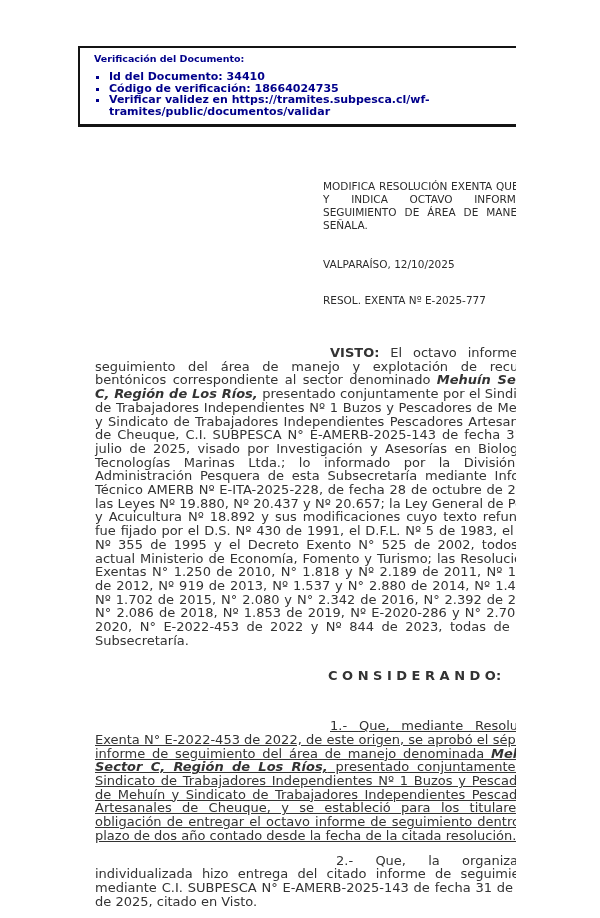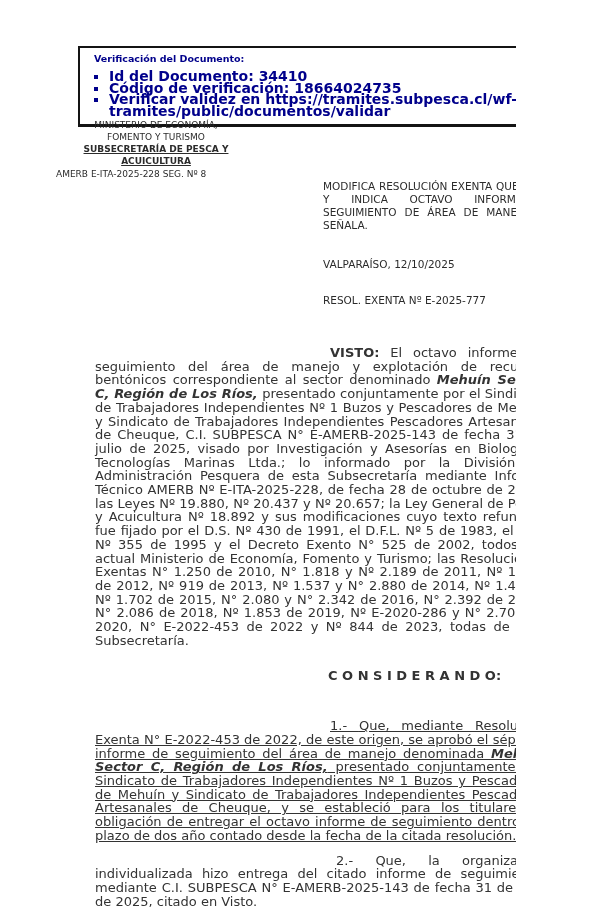--- a/index.html
+++ b/index.html
@@ -23,21 +23,21 @@
     border-right-width: 3px;
     border-bottom-width: 3px;
     padding: 5px 8px 7px 14px;
     color: #00008B;
     background: #ffffff;
   }
   .verify-title { font-size: 9.5px; font-weight: bold; }
   .verify-list {
     margin: 7px 0 0 0;
     padding-left: 15px;
-    font-size: 14px;
+    font-size: 11px;
     font-weight: bold;
     line-height: 11.5px;
   }
   .verify-list li { list-style-type: square; }
 
   
   .letterhead {
     position: absolute;
     left: 56px; top: 119px;
     width: 200px;
@@ -91,27 +91,20 @@
 
   <div class="verify-box">
     <div class="verify-title">Verificación del Documento:</div>
     <ul class="verify-list">
       <li>Id del Documento: 34410</li>
       <li>Código de verificación: 18664024735</li>
       <li>Verificar validez en https://tramites.subpesca.cl/wf-tramites/public/documentos/validar</li>
     </ul>
   </div>
 
-  <div class="letterhead">
-    <div>MINISTERIO DE ECONOMÍA,</div>
-    <div>FOMENTO Y TURISMO</div>
-    <div class="lh-bold-u">SUBSECRETARÍA DE PESCA Y</div>
-    <div class="lh-bold-u">ACUICULTURA</div>
-    <div class="lh-ref">AMERB E-ITA-2025-228 SEG. Nº 8</div>
-  </div>
 
   <div class="subject">MODIFICA RESOLUCIÓN EXENTA QUE INDICA Y INDICA OCTAVO INFORME DE SEGUIMIENTO DE ÁREA DE MANEJO QUE SEÑALA.</div>
   <div class="place-date">VALPARAÍSO, 12/10/2025</div>
   <div class="resol">RESOL. EXENTA Nº E-2025-777</div>
 
   <div class="body-col">
 
     <p class="para"><span class="bold-label">VISTO:</span><span> El octavo informe de seguimiento del área de manejo y explotación de recursos bentónicos correspondiente al sector denominado </span><span class="area-name">Mehuín Sector C, Región de Los Ríos,</span><span> presentado conjuntamente por el Sindicato de Trabajadores Independientes Nº 1 Buzos y Pescadores de Mehuín y Sindicato de Trabajadores Independientes Pescadores Artesanales de Cheuque, C.I. SUBPESCA N° E-AMERB-2025-143 de fecha 31 de julio de 2025, visado por Investigación y Asesorías en Biología y Tecnologías Marinas Ltda.; lo informado por la División de Administración Pesquera de esta Subsecretaría mediante Informe Técnico AMERB Nº E-ITA-2025-228, de fecha 28 de octubre de 2025; las Leyes Nº 19.880, Nº 20.437 y Nº 20.657; la Ley General de Pesca y Acuicultura Nº 18.892 y sus modificaciones cuyo texto refundido fue fijado por el D.S. Nº 430 de 1991, el D.F.L. Nº 5 de 1983, el D.S. Nº 355 de 1995 y el Decreto Exento N° 525 de 2002, todos del actual Ministerio de Economía, Fomento y Turismo; las Resoluciones Exentas N° 1.250 de 2010, N° 1.818 y Nº 2.189 de 2011, Nº 1.685 de 2012, Nº 919 de 2013, Nº 1.537 y N° 2.880 de 2014, Nº 1.469 y Nº 1.702 de 2015, N° 2.080 y N° 2.342 de 2016, N° 2.392 de 2017, N° 2.086 de 2018, Nº 1.853 de 2019, Nº E-2020-286 y N° 2.709 de 2020, N° E-2022-453 de 2022 y Nº 844 de 2023, todas de esta Subsecretaría.</span></p>
 
     <div class="considerando-heading">C O N S I D E R A N D O:</div>

